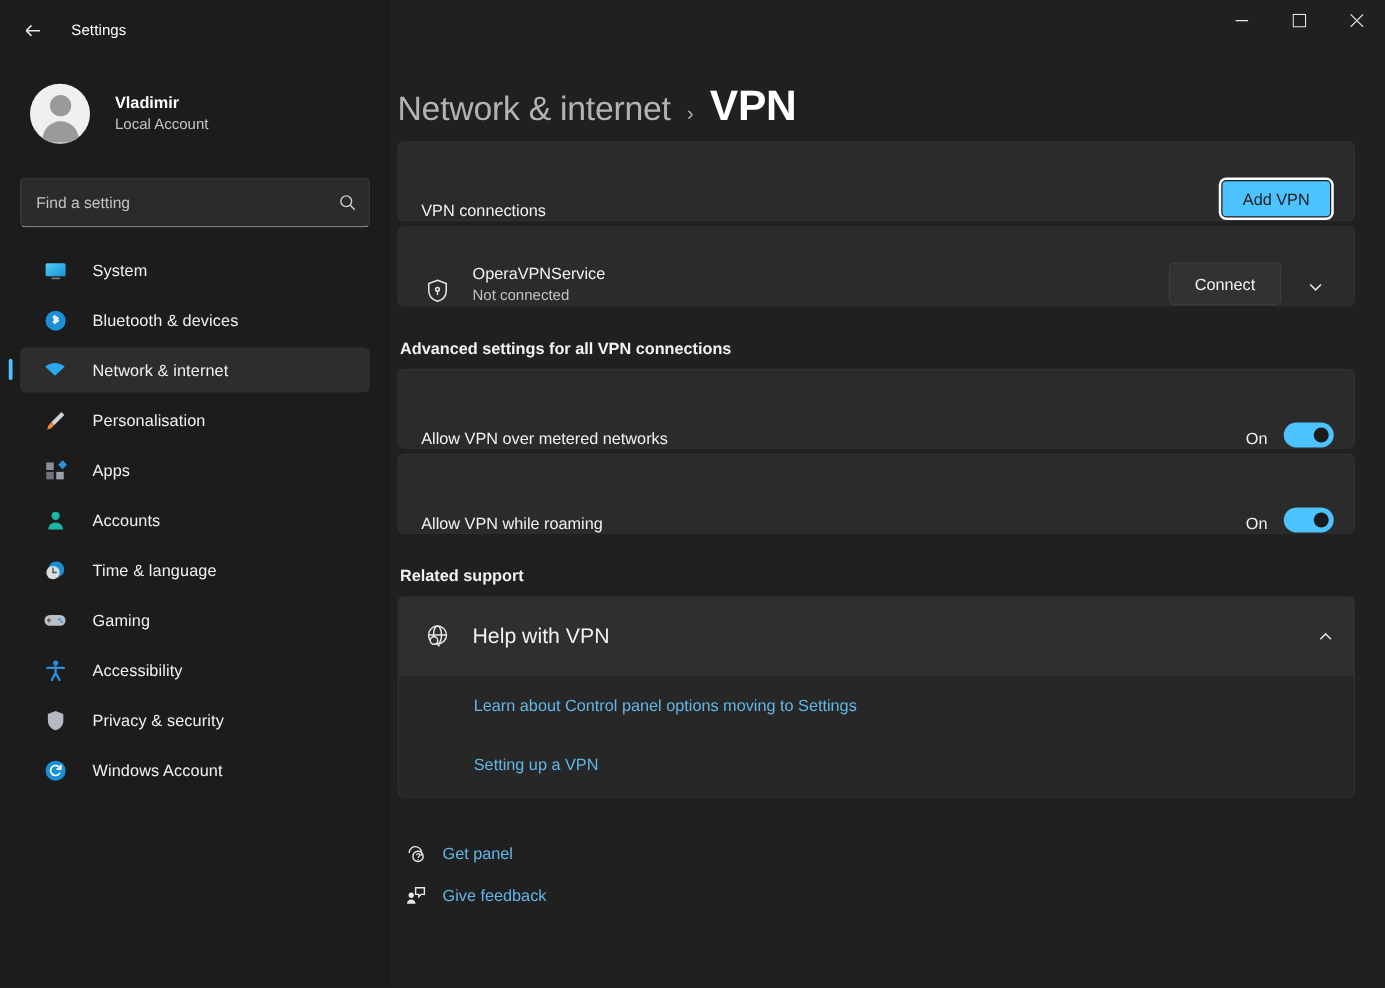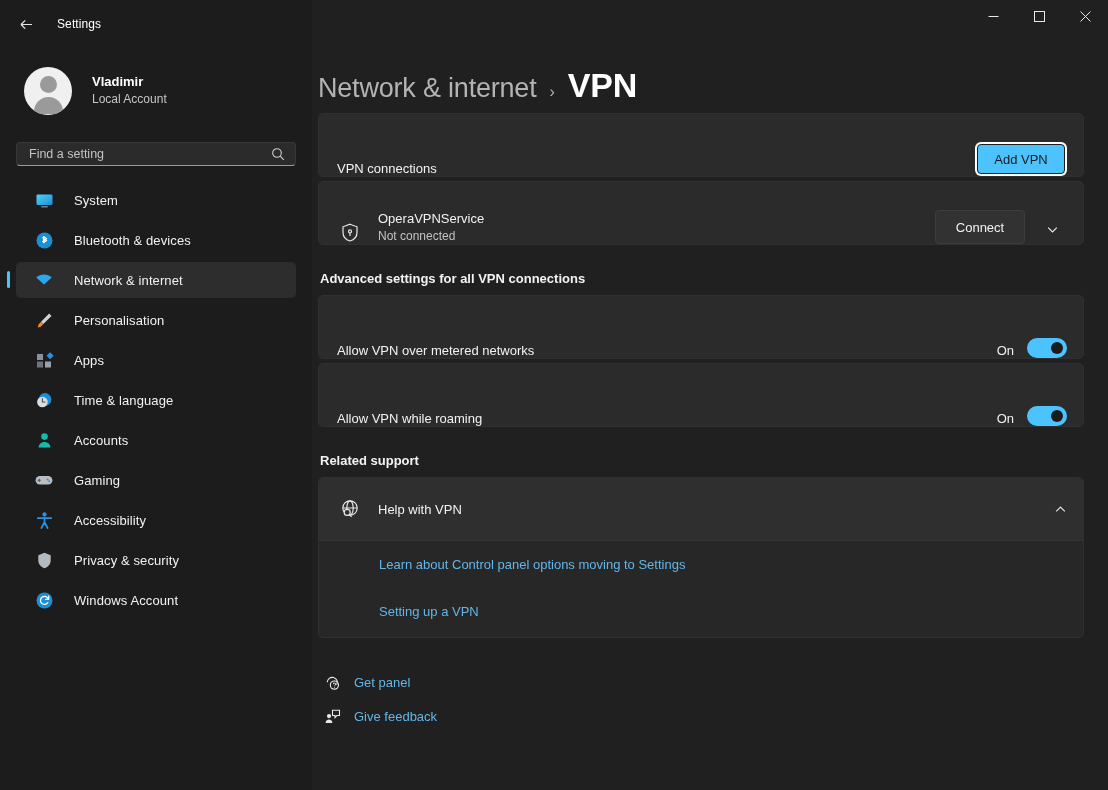--- a/index.html
+++ b/index.html
@@ -58,21 +58,21 @@
   }
   .avatar::after {
     content: ""; position: absolute; width: 29px; height: 17px;
     border-radius: 15px 15px 0 0; background: #9a9a9a; left: 9.5px; top: 30px;
   }
   .p-name { font-size: 13px; font-weight: bold; color: #ffffff; line-height: 17px; }
   .p-sub  { font-size: 12px; color: #c5c5c5; line-height: 17px; margin-top: 1px; }
 
   .search-wrap { padding: 18px 0 0 0; }
   .search {
-    height: 24px; background: #2b2b2b; border: 1px solid #383838;
+    height: 40px; background: #2b2b2b; border: 1px solid #383838;
     border-bottom: 1px solid #9a9a9a;
     border-radius: 4px; display: flex; align-items: center;
     padding: 0 10px 0 12px;
   }
   .search input {
     flex: 1; background: transparent; border: 0; outline: 0;
     color: #e6e6e6; font-size: 12.5px; font-family: inherit;
   }
   .search input::placeholder { color: #c3c3c3; }
   .search .si { color: #d2d2d2; display: flex; }
@@ -154,21 +154,21 @@
     content: ""; position: absolute; width: 12px; height: 12px;
     border-radius: 50%; background: #1b1b1b; top: 4px; right: 4px;
   }
 
   .expander-head {
     display: flex; align-items: center; min-height: 62px;
     padding: 0 16px 0 18px; background: #2f2f2f;
     border-radius: 5px 5px 0 0;
   }
   .exp-ic { width: 26px; flex: 0 0 26px; display: flex; align-items: center; justify-content: center; color: #eaeaea; margin-right: 15px; }
-  .exp-title { font-size: 13px; color: #f2f2f2; }
+  .exp-title { font-size: 17px; color: #f2f2f2; }
   .exp-chev { color: #e2e2e2; display: flex; }
   .expander-body {
     background: #272727; border-top: 1px solid #343434;
     border-radius: 0 0 5px 5px;
     padding: 16px 18px 18px 60px;
   }
   .exp-link { display: block; font-size: 13px; color: #62b6e8; text-decoration: none; margin-bottom: 32px; }
   .exp-link:last-child { margin-bottom: 0; }
 
   .footer { margin-top: 28px; padding-left: 2px; }
@@ -287,36 +287,36 @@
               <rect x="10" y="10.5" width="6" height="6" fill="#9aa1a9"></rect>
               <rect x="12.6" y="2.3" width="5" height="5" transform="rotate(45 15.1 4.8)" fill="#2b90e0"></rect>
             </svg>
         </span>
         <span class="nav-lb">Apps</span>
       </div>
 
       <div class="navitem">
         <span class="nav-ic">
           <svg width="19" height="19" viewBox="0 0 19 19">
+              <circle cx="9.5" cy="5.6" r="3.3" fill="#19b8a8"></circle>
+              <path d="M3.6 16.5c0-3.3 2.6-5.6 5.9-5.6s5.9 2.3 5.9 5.6z" fill="#19b8a8"></path>
+            </svg>
+        </span>
+        <span class="nav-lb">Accounts</span>
+      </div>
+
+      <div class="navitem">
+        <span class="nav-ic">
+          <svg width="19" height="19" viewBox="0 0 19 19">
               <circle cx="10" cy="8.5" r="6.4" fill="#1b8fd6"></circle>
               <circle cx="7.4" cy="11" r="5.3" fill="#d9dde0"></circle>
               <path d="M7.4 7.6v3.4h2.6" fill="none" stroke="#4a5158" stroke-width="1.1" stroke-linecap="round"></path>
             </svg>
         </span>
         <span class="nav-lb">Time &amp; language</span>
-      </div>
-
-      <div class="navitem">
-        <span class="nav-ic">
-          <svg width="19" height="19" viewBox="0 0 19 19">
-              <circle cx="9.5" cy="5.6" r="3.3" fill="#19b8a8"></circle>
-              <path d="M3.6 16.5c0-3.3 2.6-5.6 5.9-5.6s5.9 2.3 5.9 5.6z" fill="#19b8a8"></path>
-            </svg>
-        </span>
-        <span class="nav-lb">Accounts</span>
       </div>
 
       <div class="navitem">
         <span class="nav-ic">
           <svg width="20" height="20" viewBox="0 0 20 20">
               <rect x="1.6" y="6" width="16.8" height="8.6" rx="4.3" fill="#b9bfc5"></rect>
               <path d="M5.2 9v2.6M3.9 10.3h2.6" stroke="#50575e" stroke-width="1.1" stroke-linecap="round"></path>
               <circle cx="13.6" cy="9.4" r=".95" fill="#2b90e0"></circle>
               <circle cx="15.3" cy="11.3" r=".95" fill="#2b90e0"></circle>
             </svg>

